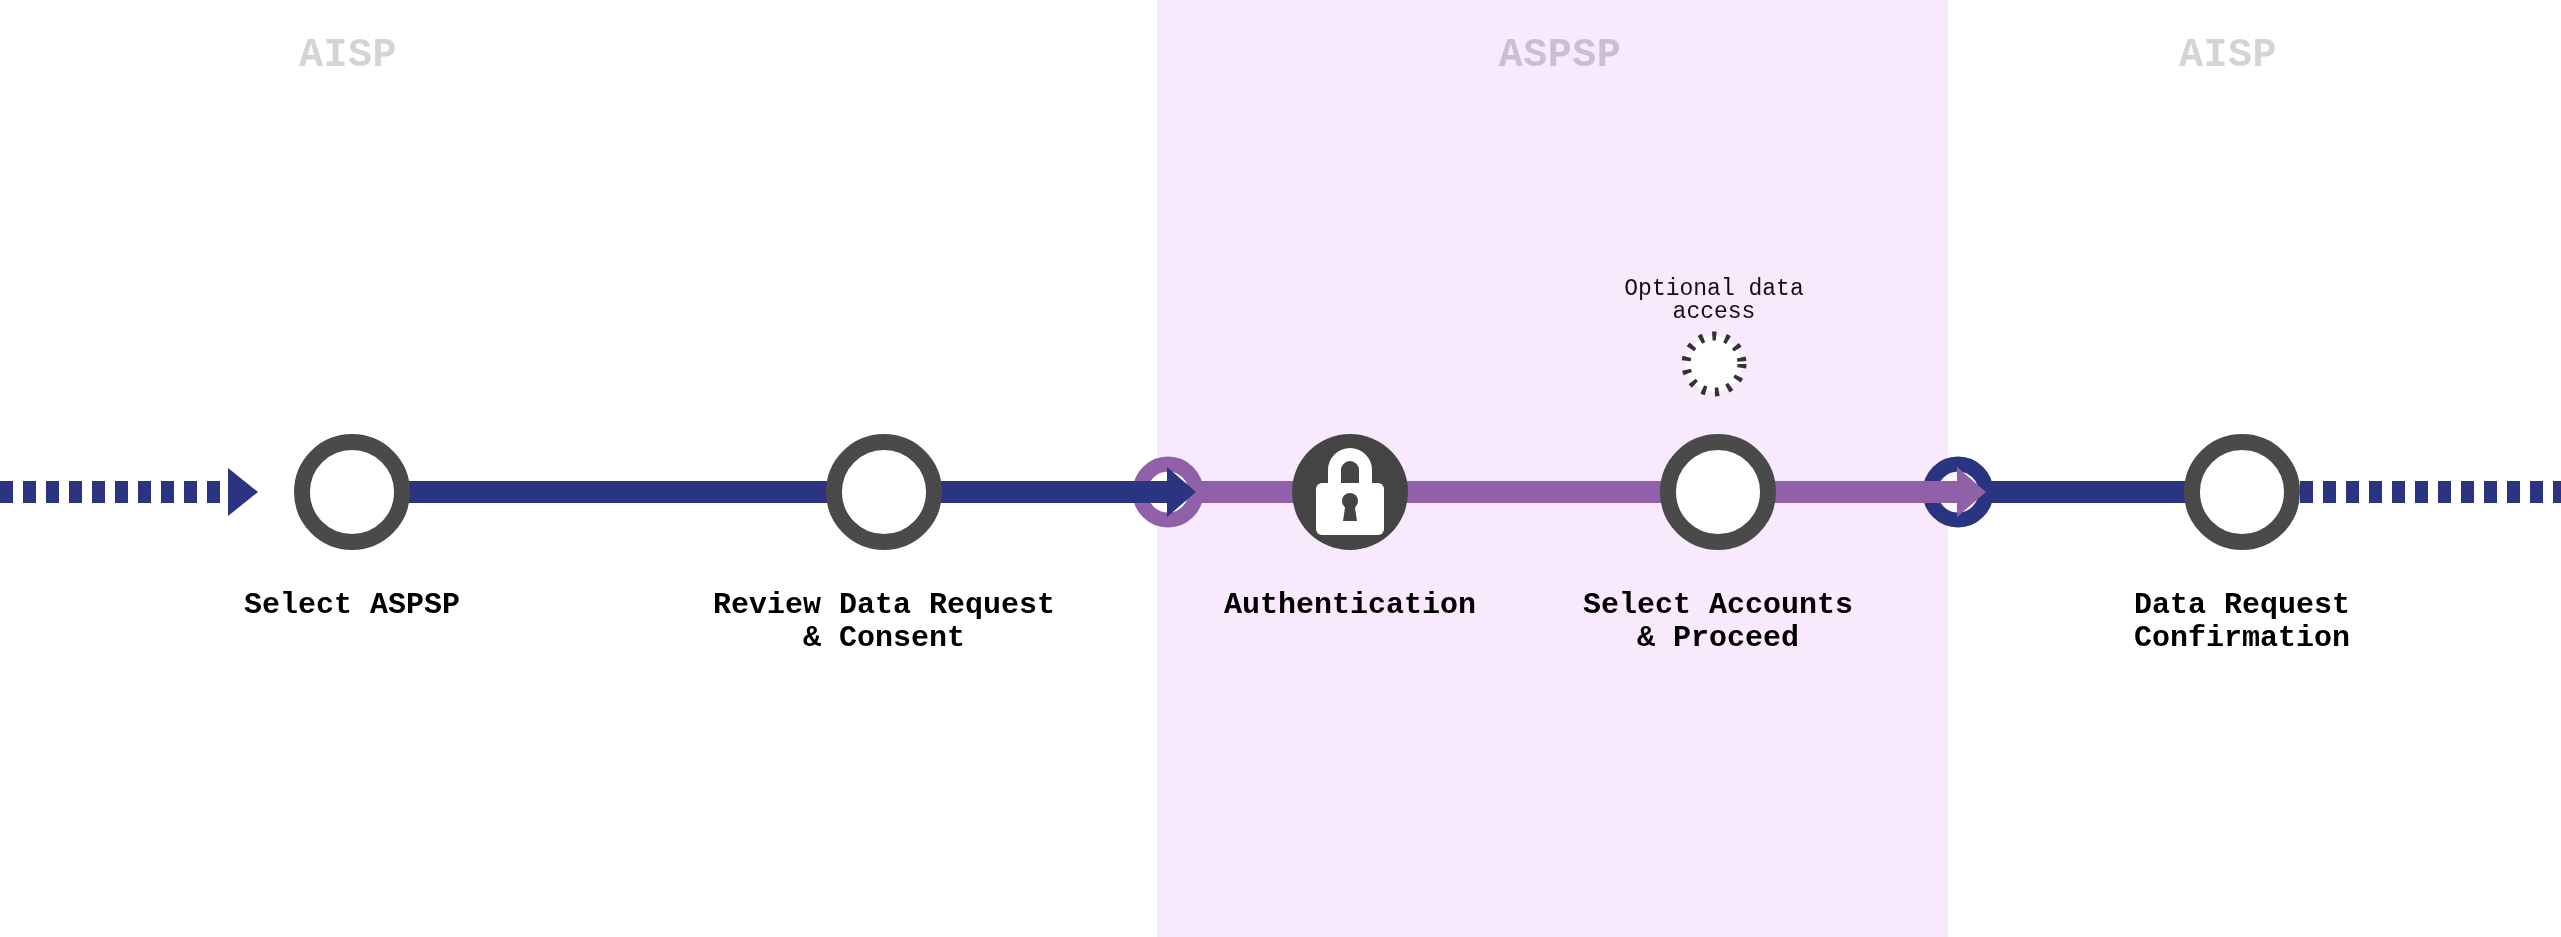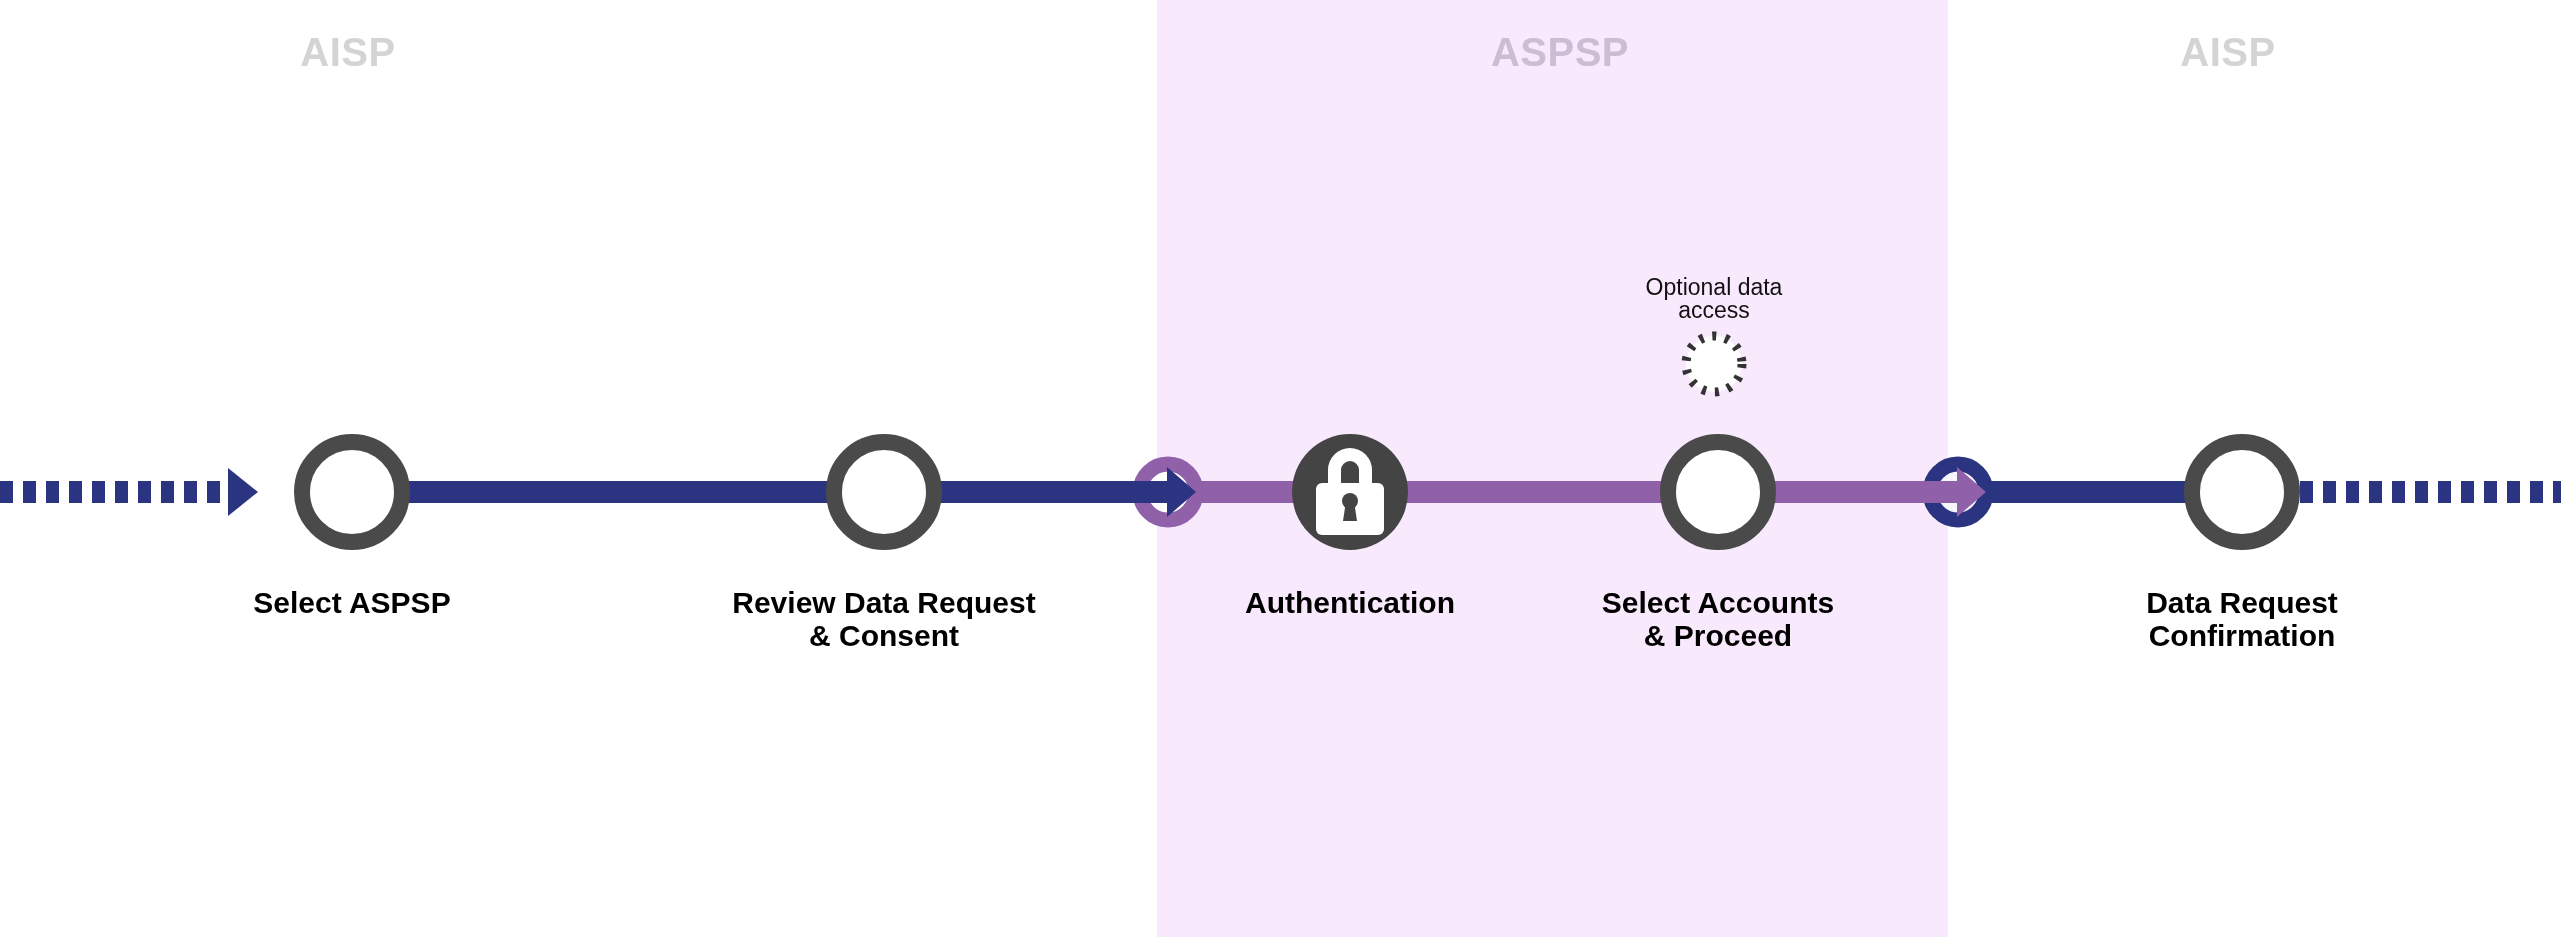--- a/index.html
+++ b/index.html
@@ -9,20 +9,21 @@
   }
   body {
     font-family: "Liberation Sans", sans-serif;
   }
   #stage {
     position: relative;
     width: 2561px;
     height: 937px;
     background: #c4b5fd;
     overflow: hidden;
+    font-family: Liberation Mono, monospace;
   }
   #flow-svg {
     position: absolute;
     top: 0;
     left: 0;
     width: 2561px;
     height: 937px;
     display: block;
   }
   .lane-label {

